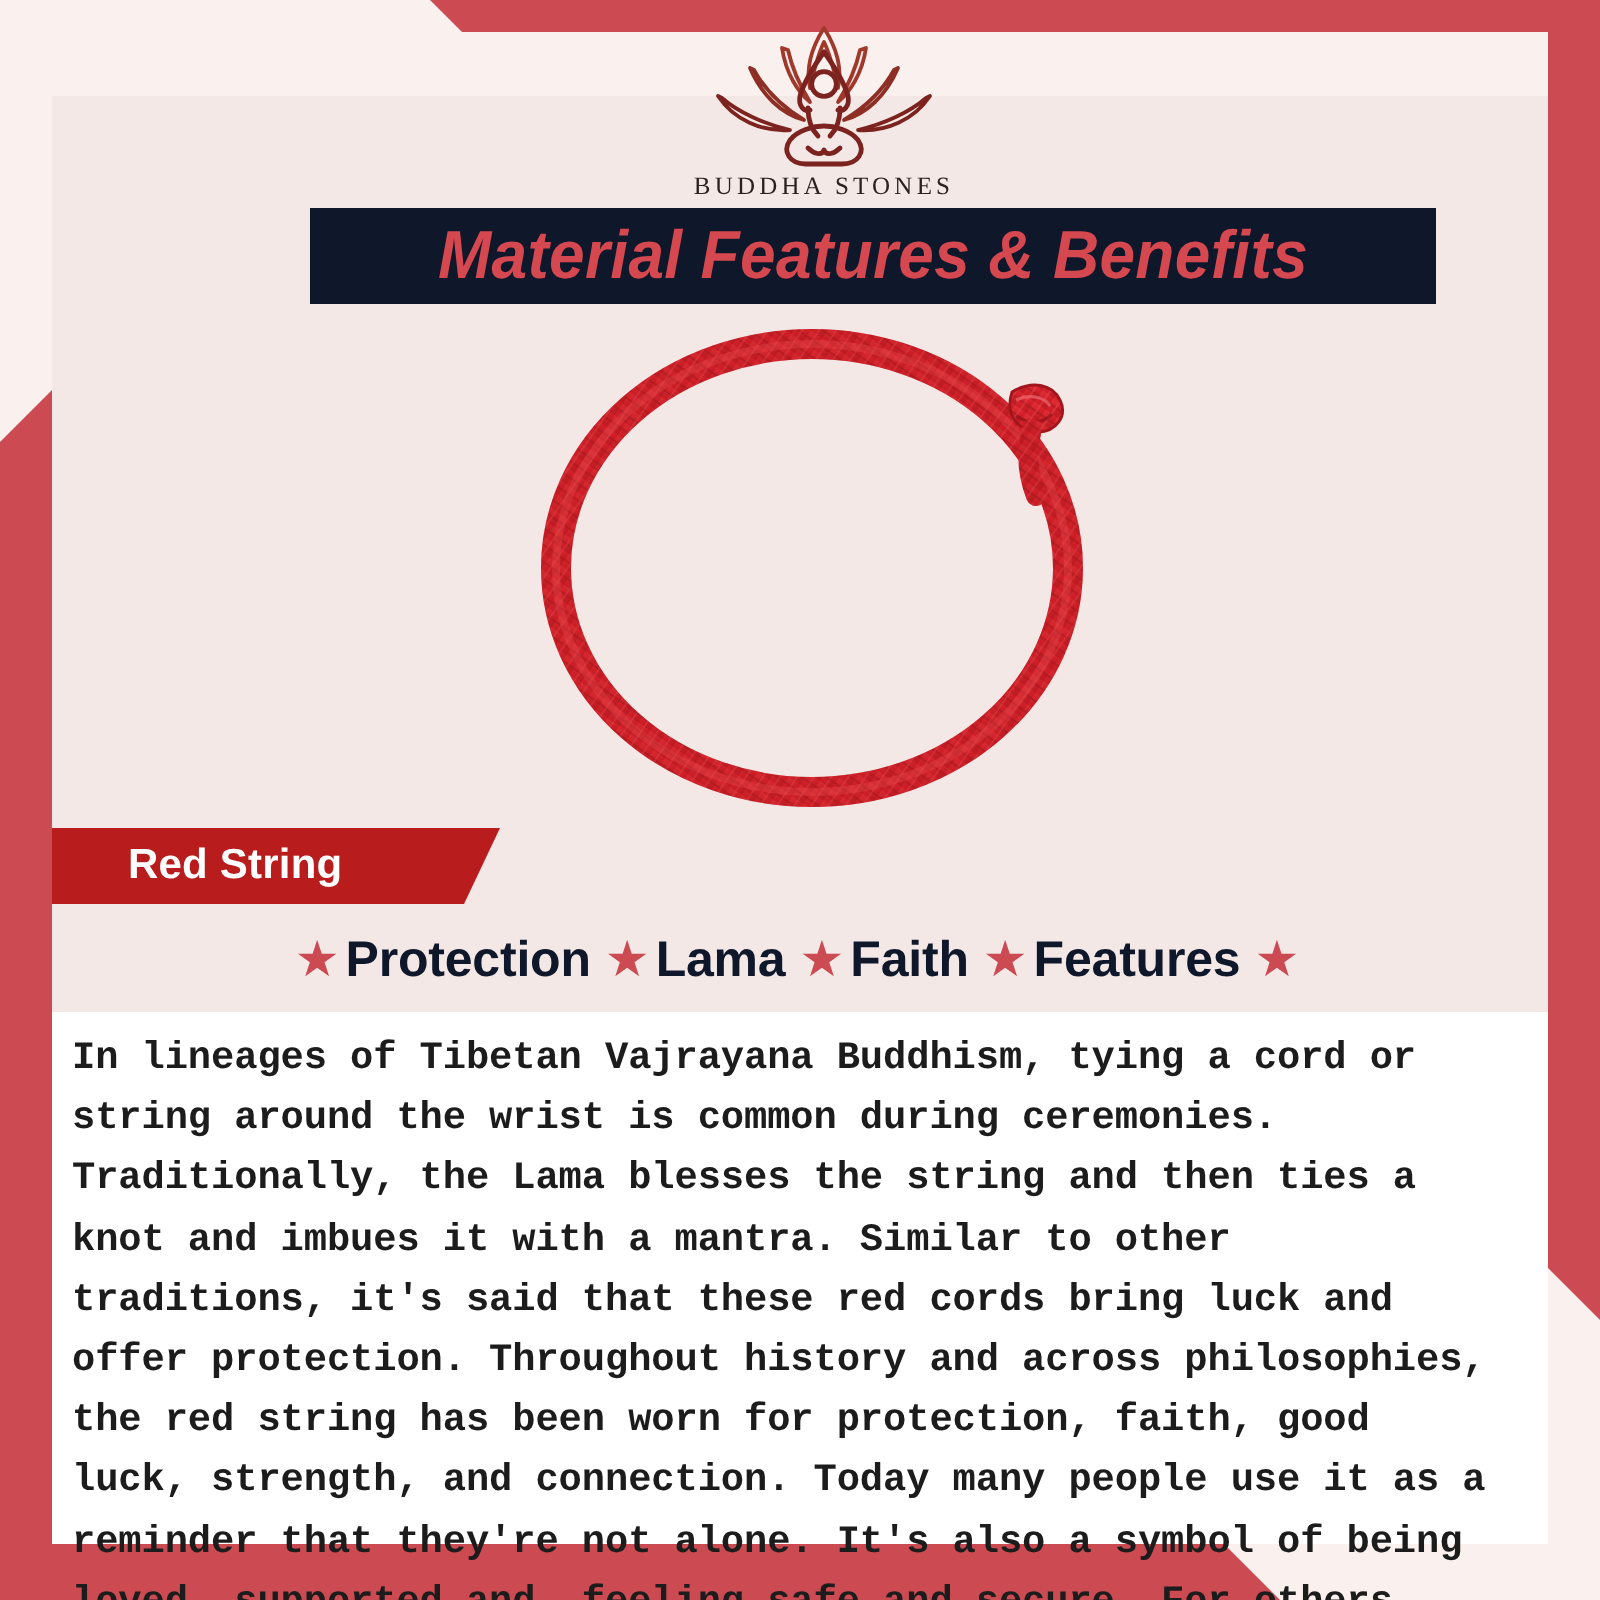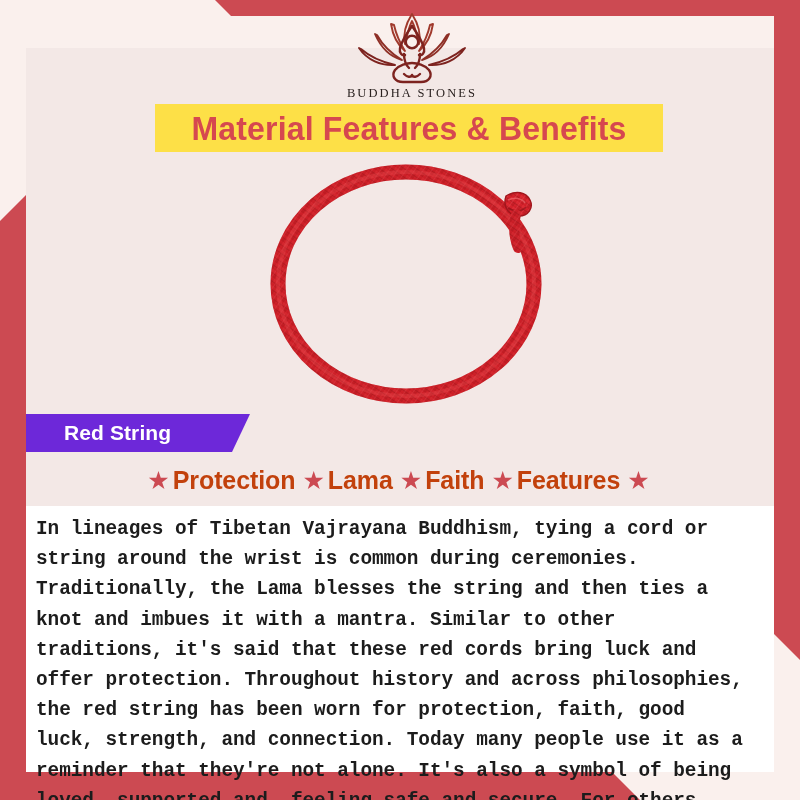--- a/index.html
+++ b/index.html
@@ -98,23 +98,24 @@
     font-size: 12.5px;
     letter-spacing: 2.1px;
     color: #2b2220;
     font-weight: 400;
   }
 
   .title-band {
     position: absolute;
     left: 155px;
     top: 104px;
-    width: 508px;
+    width: 563px;
     height: 48px;
-    background: #fde047;
+    background: #0f172a;
+    font-style: italic;
   }
   .title-band .title-text {
     display: block;
     width: 100%;
     text-align: center;
     line-height: 48px;
     font-size: 34px;
     font-weight: bold;
     color: #d6484f;
     font-family: "Liberation Sans Narrow", "Liberation Sans", sans-serif;
@@ -140,21 +141,21 @@
     height: 250px;
   }
 
   
   .banner {
     position: absolute;
     left: 26px;
     top: 414px;
     width: 224px;
     height: 38px;
-    background: #6d28d9;
+    background: #b91c1c;
     clip-path: polygon(0 0, 224px 0, 206px 38px, 0 38px);
     z-index: 6;
   }
   .banner .banner-label {
     display: block;
     padding-left: 38px;
     line-height: 38px;
     font-size: 21px;
     font-weight: bold;
     color: #ffffff;
@@ -186,21 +187,21 @@
   .benefit .star {
     font-size: 25px;
     line-height: 1;
     color: #cc4a52;
     margin-right: 3px;
   }
   .benefit .benefit-label {
     font-size: 25px;
     font-weight: bold;
     font-family: "Liberation Sans Narrow", "Liberation Sans", sans-serif;
-    color: #c2410c;
+    color: #0f172a;
     letter-spacing: -0.1px;
     text-align: right;
   }
 
   
   .body-block {
     position: absolute;
     left: 26px;
     top: 506px;
     width: 748px;

